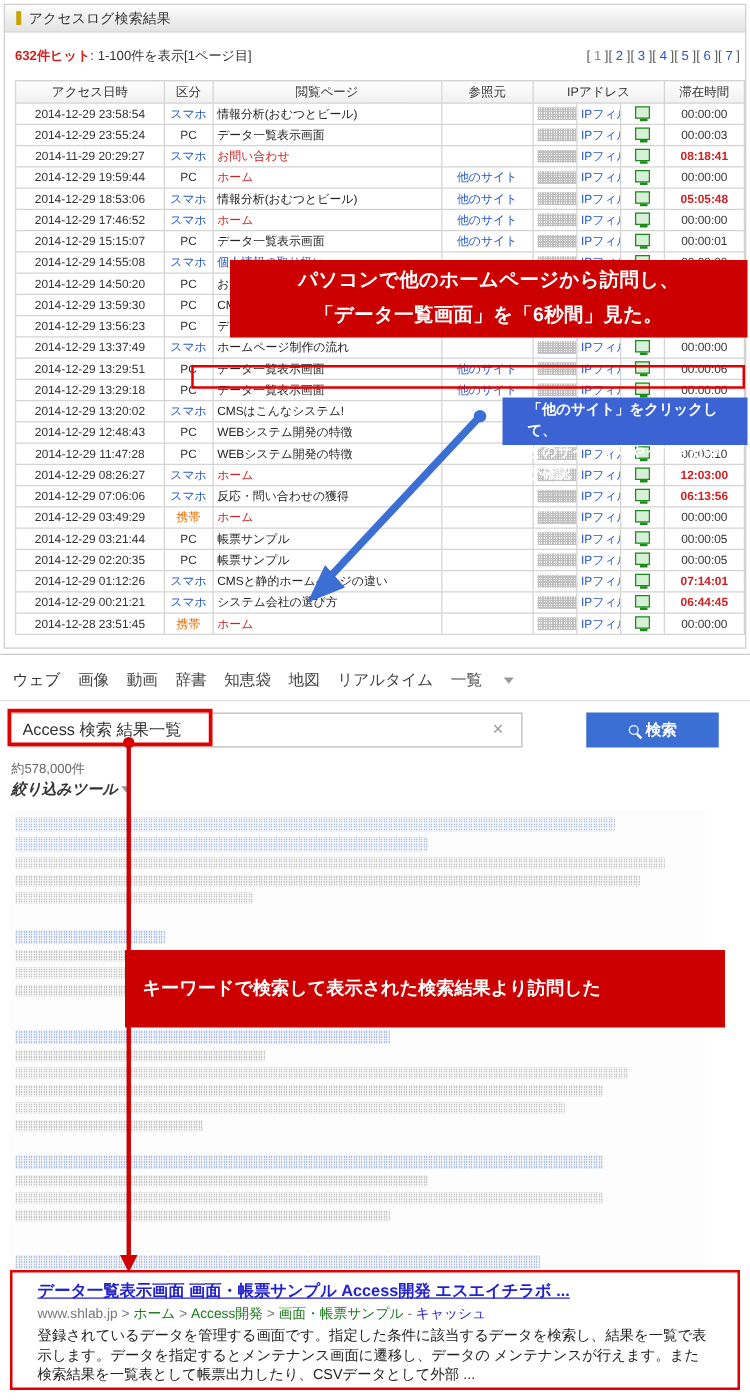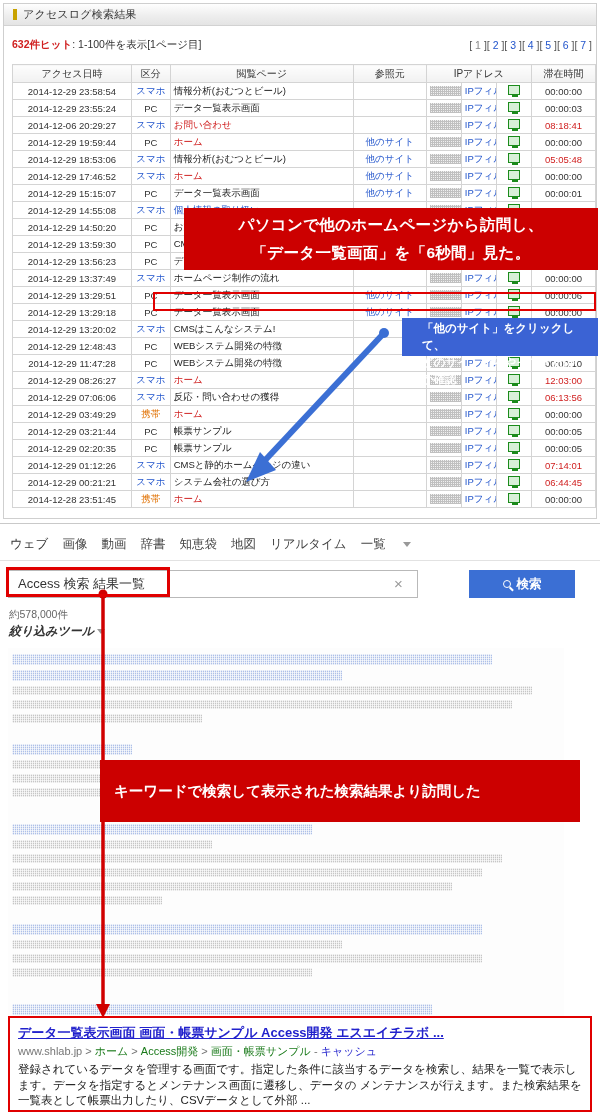--- a/index.html
+++ b/index.html
@@ -44,21 +44,21 @@
   .c-stay { width:56px;  text-align:center; font-size:9px; }
 
   .kb-sumaho { color:#2255cc; }
   .kb-pc     { color:#333; }
   .kb-keitai { color:#e07000; }
   .pg-red    { color:#d02020; }
   .pg-blue   { color:#2255cc; }
   .pg-norm   { color:#222; }
   .ref-link  { color:#2255cc; }
   .ipf-link  { color:#2255cc; }
-  .stay-red  { color:#d02020; font-weight:normal; }
+  .stay-red  { color:#d02020; font-weight:bold; }
   .stay-norm { color:#333; }
 
   .ipmask {
     display:block; width:84px; height:10px; margin:0 auto;
     background-image:
       repeating-linear-gradient(0deg, #9a9a9a 0 1px, transparent 1px 2px),
       repeating-linear-gradient(90deg, #9a9a9a 0 1px, transparent 1px 2px);
     background-color:#e8e8e8; opacity:.62;
   }
   .mon-icon { display:inline-block; width:12px; height:10px; border:1.5px solid #1b8b1b; background:#d8f0d8; position:relative; }
@@ -96,21 +96,21 @@
     background:#fdfdfd; overflow:hidden;
   }
   .bl { position:absolute; height:9px; border-radius:1px; filter:blur(0.6px); opacity:.55; }
   .bl::after{content:"";position:absolute;inset:0;
     background-image:repeating-linear-gradient(90deg,rgba(255,255,255,.75) 0 1px,transparent 1px 2px),
                      repeating-linear-gradient(0deg,rgba(255,255,255,.6) 0 1px,transparent 1px 2px);}
   .bl-blue { background:#6f8fd8; }
   .bl-grey { background:#9a9a9a; }
 
   
-  #bottom-result { position:absolute; left:8px; top:1016px; width:584px; height:96px; border:2.5px solid #e00000; background:#fff; padding:6px 8px; }
+  #bottom-result { position:absolute; left:8px; top:1016px; width:584px; height:96px; border:2.5px solid #e00000; background:#fff; padding:6px 20px; }
   .res-title { font-size:13px; color:#2222cc; text-decoration:underline; line-height:17px; font-weight:bold; }
   .res-url   { font-size:11px; color:#767676; margin-top:3px; line-height:15px; }
   .res-url .u-grn { color:#1a7a1a; }
   .res-url .u-cache { color:#2222cc; }
   .res-snip  { font-size:11.5px; color:#222; line-height:15.5px; margin-top:3px; }
 
   
   .anno { position:absolute; z-index:40; }
   #anno-red-1 {
     left:184px; top:208px; width:414px; height:62px;
@@ -181,21 +181,21 @@
             <td class="c-pg pg-norm">データ一覧表示画面</td>
             <td class="c-ref"></td>
             <td class="c-ip">
               <span class="ipmask"></span>
             </td>
             <td class="c-ipf"><span class="ipf-link">IPフィルター</span></td>
             <td class="c-icn"><span class="mon-icon"></span></td>
             <td class="c-stay stay-norm">00:00:03</td>
           </tr>
           <tr>
-            <td class="c-dt">2014-12-06 20:29:27</td>
+            <td class="c-dt">2014-11-29 20:29:27</td>
             <td class="c-kb kb-sumaho">スマホ</td>
             <td class="c-pg pg-red">お問い合わせ</td>
             <td class="c-ref"></td>
             <td class="c-ip">
               <span class="ipmask"></span>
             </td>
             <td class="c-ipf"><span class="ipf-link">IPフィルター</span></td>
             <td class="c-icn"><span class="mon-icon"></span></td>
             <td class="c-stay stay-red">08:18:41</td>
           </tr>

